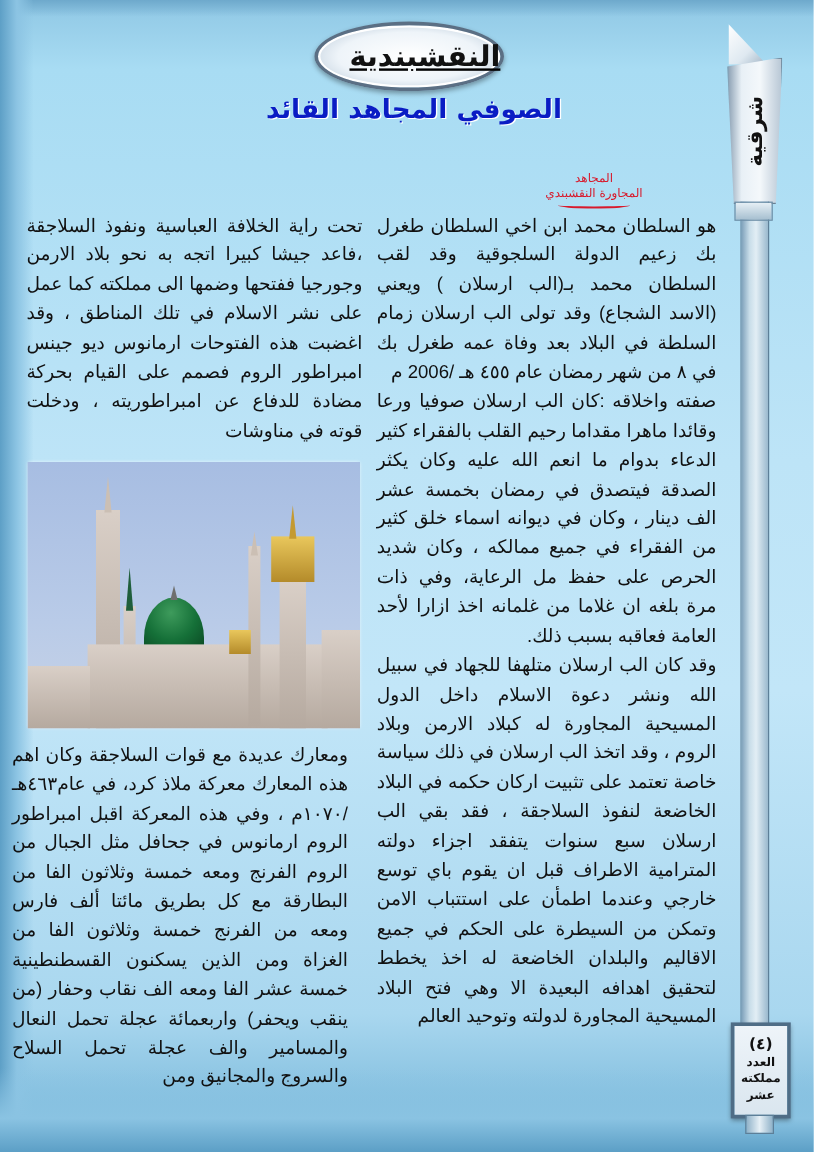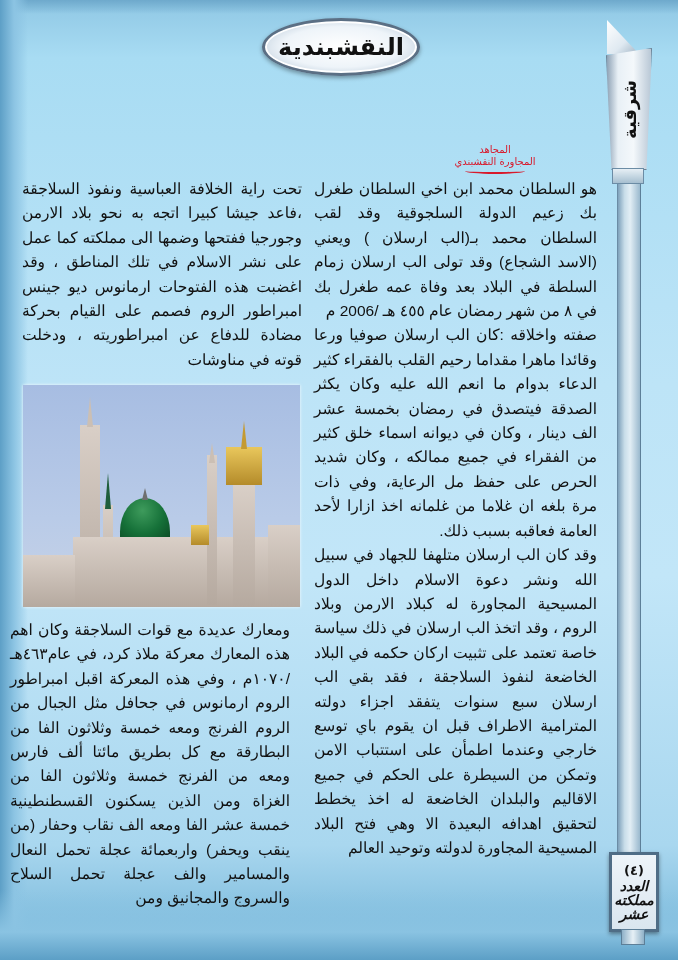--- a/index.html
+++ b/index.html
@@ -20,21 +20,21 @@
       position: absolute; left: 0; top: 0; width: 678px; height: 14px;
       background: linear-gradient(180deg, #6ea9cc 0%, rgba(160,210,240,0) 100%);
     }
     
     .logo-oval {
       position: absolute; left: 262px; top: 18px; width: 152px; height: 52px;
       border-radius: 50%;
       background: radial-gradient(ellipse at center, #ffffff 0%, #eef4f9 55%, #c9d6e2 80%, #7e93a7 100%);
       border: 3px solid #5b6f84;
       box-shadow: 0 2px 4px rgba(0,0,0,0.35), inset 0 0 0 2px #ffffff;
-      display: flex; align-items: center; justify-content: center;
+      display: flex; align-items: center; justify-content: flex-end; text-decoration: underline;
     }
     .logo-text {
       font-family: "DejaVu Sans", sans-serif; font-weight: bold; font-size: 24px; color: #111;
       direction: rtl; letter-spacing: 0;
     }
     .title {
       position: absolute; left: 200px; top: 78px; width: 290px; text-align: center;
       direction: rtl; color: #0a1cc4; font-weight: bold;
       font-family: "DejaVu Sans", sans-serif; font-size: 22px; line-height: 27px;
       text-shadow: 1px 1px 0 #fff;
@@ -68,21 +68,21 @@
       border: 1px solid #6b8ca5;
     }
     .issue-box {
       position: absolute; left: 609px; top: 852px; width: 44px; height: 74px;
       background: linear-gradient(180deg, #eef4f9 0%, #dae6ef 100%);
       border: 3px solid #4f6d86; box-shadow: 0 2px 4px rgba(0,0,0,0.4);
       display: flex; flex-direction: column; align-items: center; justify-content: center;
       direction: rtl; font-weight: bold; color: #111;
     }
     .issue-box .num { font-size: 13px; line-height: 16px; }
-    .issue-box .lbl { font-size: 14px; line-height: 14px; font-style: italic; }
+    .issue-box .lbl { font-size: 10px; line-height: 14px; }
     .issue-stem {
       position: absolute; left: 621px; top: 929px; width: 22px; height: 14px;
       background: linear-gradient(90deg, #8fb1c8, #e6f0f6, #8fb1c8);
       border: 1px solid #5d7f98;
     }
     
     .author {
       position: absolute; left: 440px; top: 144px; width: 110px; text-align: center;
       direction: rtl; color: #d8192b; font-size: 10px; line-height: 12px;
       font-family: "DejaVu Sans", sans-serif;
@@ -122,20 +122,21 @@
 <body>
 
 <div class="top-shade"></div>
 <div class="left-shade"></div>
 <div class="bottom-shade"></div>
 
 <div class="logo-oval">
   <span class="logo-text">النقشبندية</span>
 </div>
 <div class="title">
+  <div>الصوفي المجاهد القائد</div>
 </div>
 
 <div class="ribbon-top"></div>
 <div class="ribbon-tab">
   <span class="ribbon-tab-text">شرقية</span>
 </div>
 <div class="ribbon-bar"></div>
 <div class="ribbon-bar-notch"></div>
 <div class="issue-box">
   <span class="num">(٤)</span>

